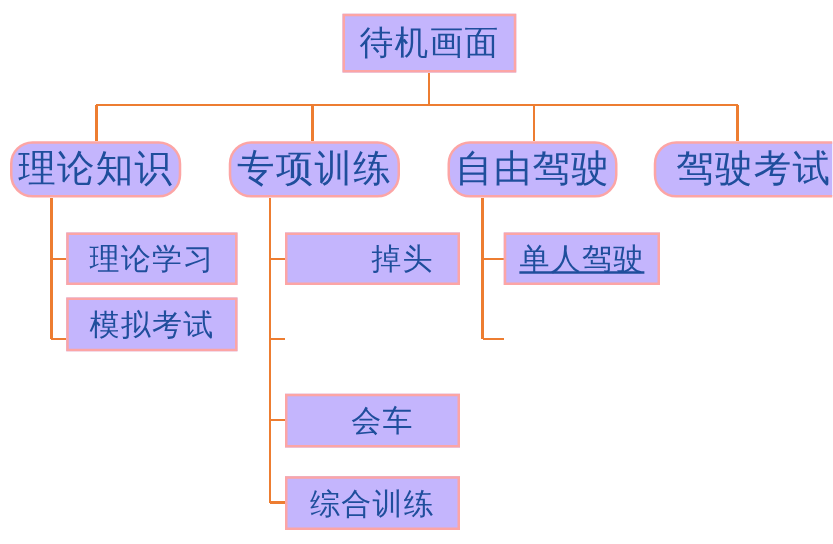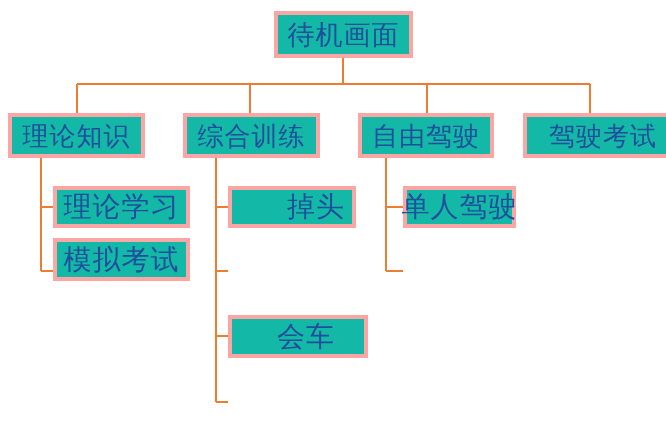--- a/index.html
+++ b/index.html
@@ -19,33 +19,33 @@
     position: absolute;
     left: 0;
     top: 0;
     width: 666px;
     height: 435px;
     pointer-events: none;
   }
   .node {
     position: absolute;
     box-sizing: border-box;
-    border: 4px solid #fca5a5;
-    background: #14b8a6;
+    border: 2px solid #fca5a5;
+    background: #c4b5fd;
     display: flex;
     align-items: center;
     justify-content: center;
     color: #1F4E9C;
     letter-spacing: 1px;
     white-space: nowrap;
     line-height: 1;
   }
   .node.level-0 { font-size: 27px; }
-  .node.level-1 { font-size: 26px; }
-  .node.level-2 { font-size: 28px; }
+  .node.level-1 { font-size: 30px; border-radius: 18px; }
+  .node.level-2 { font-size: 24px; }
 </style>
 </head>
 <body>
 
 <div id="canvas">
 
   <svg class="connectors" viewBox="0 0 666 435" width="666" height="435">
     <g stroke="#ED7D31" stroke-width="2" fill="none" shape-rendering="crispEdges">
 
       <path d="M343,58 L343,84"></path>
@@ -70,32 +70,33 @@
       <path d="M386,158 L386,271"></path>
       <path d="M386,207 L403,207"></path>
       <path d="M386,271 L403,271"></path>
     </g>
   </svg>
 
   <div class="node level-0" style="left:274px; top:11px; width:139px; height:47px;">待机画面</div>
 
   <div class="node level-1" style="left:8px; top:113px; width:137px; height:45px;">理论知识</div>
 
-  <div class="node level-1" style="left:183px; top:113px; width:137px; height:45px;">综合训练</div>
+  <div class="node level-1" style="left:183px; top:113px; width:137px; height:45px;">专项训练</div>
 
   <div class="node level-1" style="left:358px; top:113px; width:136px; height:45px;text-align:right;">自由驾驶</div>
 
   <div class="node level-1" style="left:523px; top:113px; width:160px; height:45px;">驾驶考试</div>
 
   <div class="node level-2" style="left:53px; top:186px; width:137px; height:42px;">理论学习</div>
 
   <div class="node level-2" style="left:53px; top:238px; width:137px; height:43px;">模拟考试</div>
 
-  <div class="node level-2" style="left:228px; top:186px; width:128px; height:42px;padding-left:48px;">掉头</div>
+  <div class="node level-2" style="left:228px; top:186px; width:140px; height:42px;padding-left:48px;">掉头</div>
 
 
   <div class="node level-2" style="left:228px; top:315px; width:140px; height:43px;padding-left:16px;">会车</div>
 
+  <div class="node level-2" style="left:228px; top:381px; width:140px; height:43px;">综合训练</div>
 
-  <div class="node level-2" style="left:403px; top:186px; width:113px; height:42px;">单人驾驶</div>
+  <div class="node level-2" style="left:403px; top:186px; width:125px; height:42px;text-decoration:underline;">单人驾驶</div>
 
 
 </div>
 
 </body></html>

